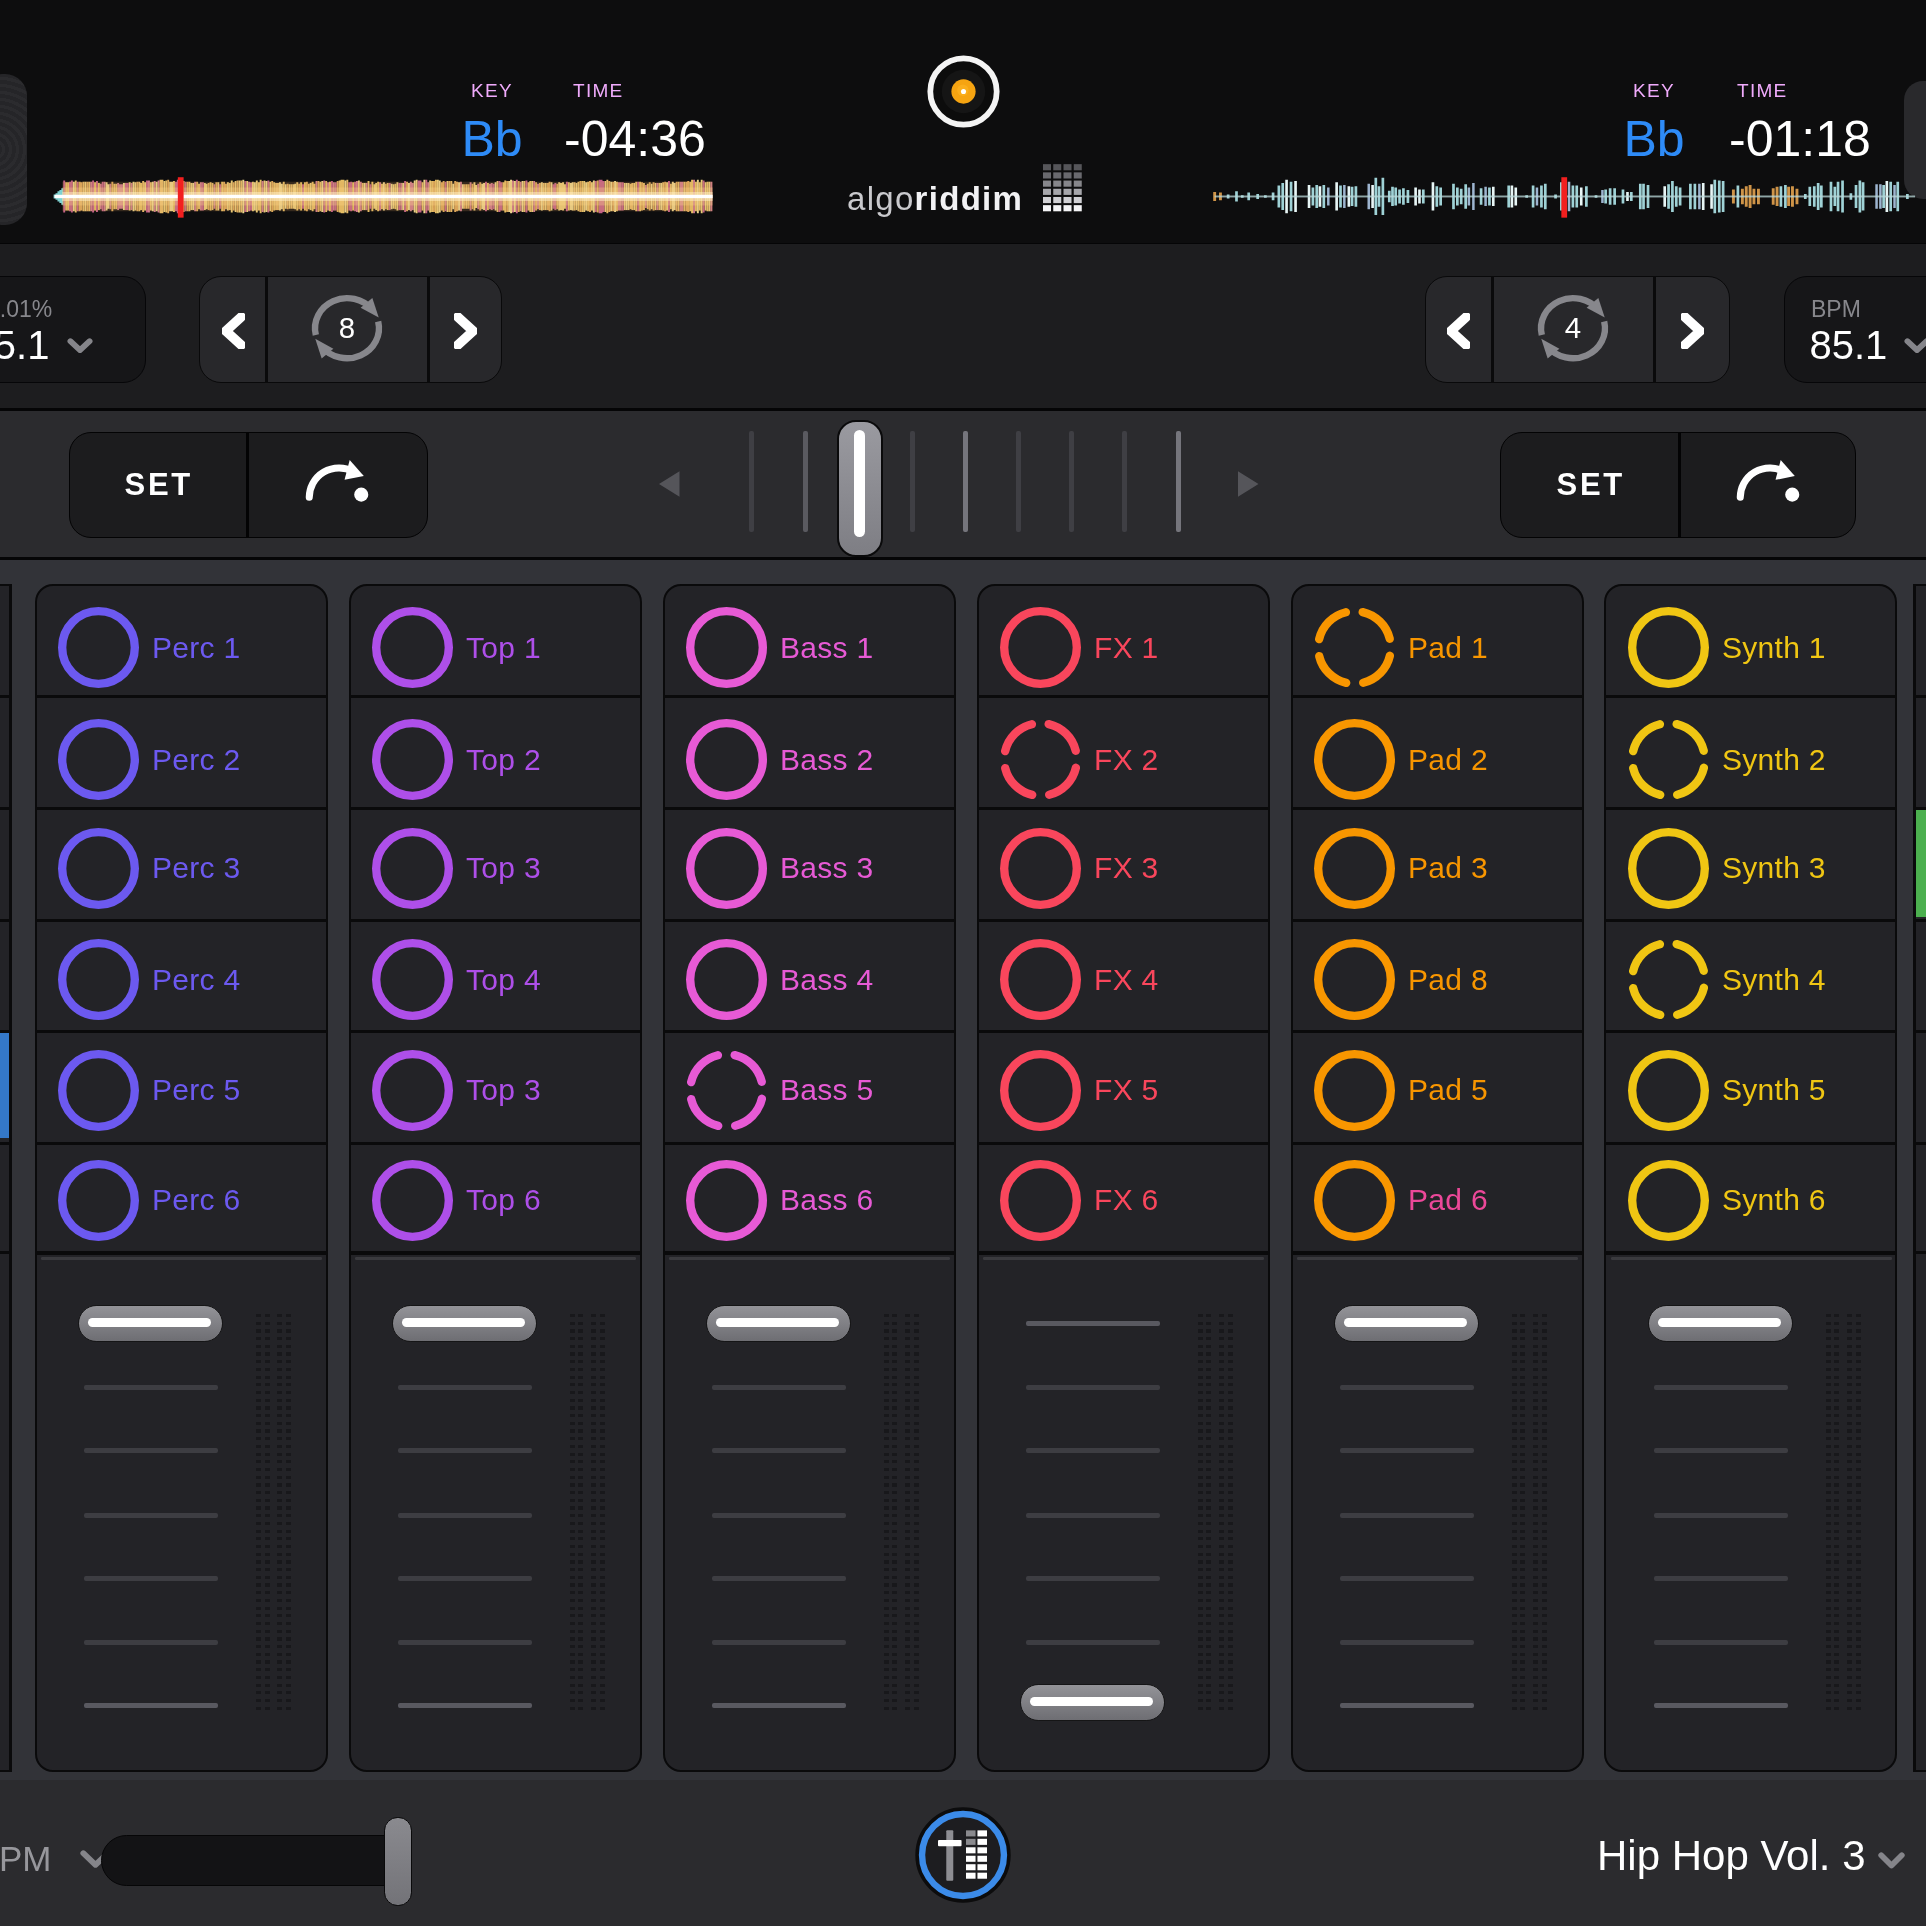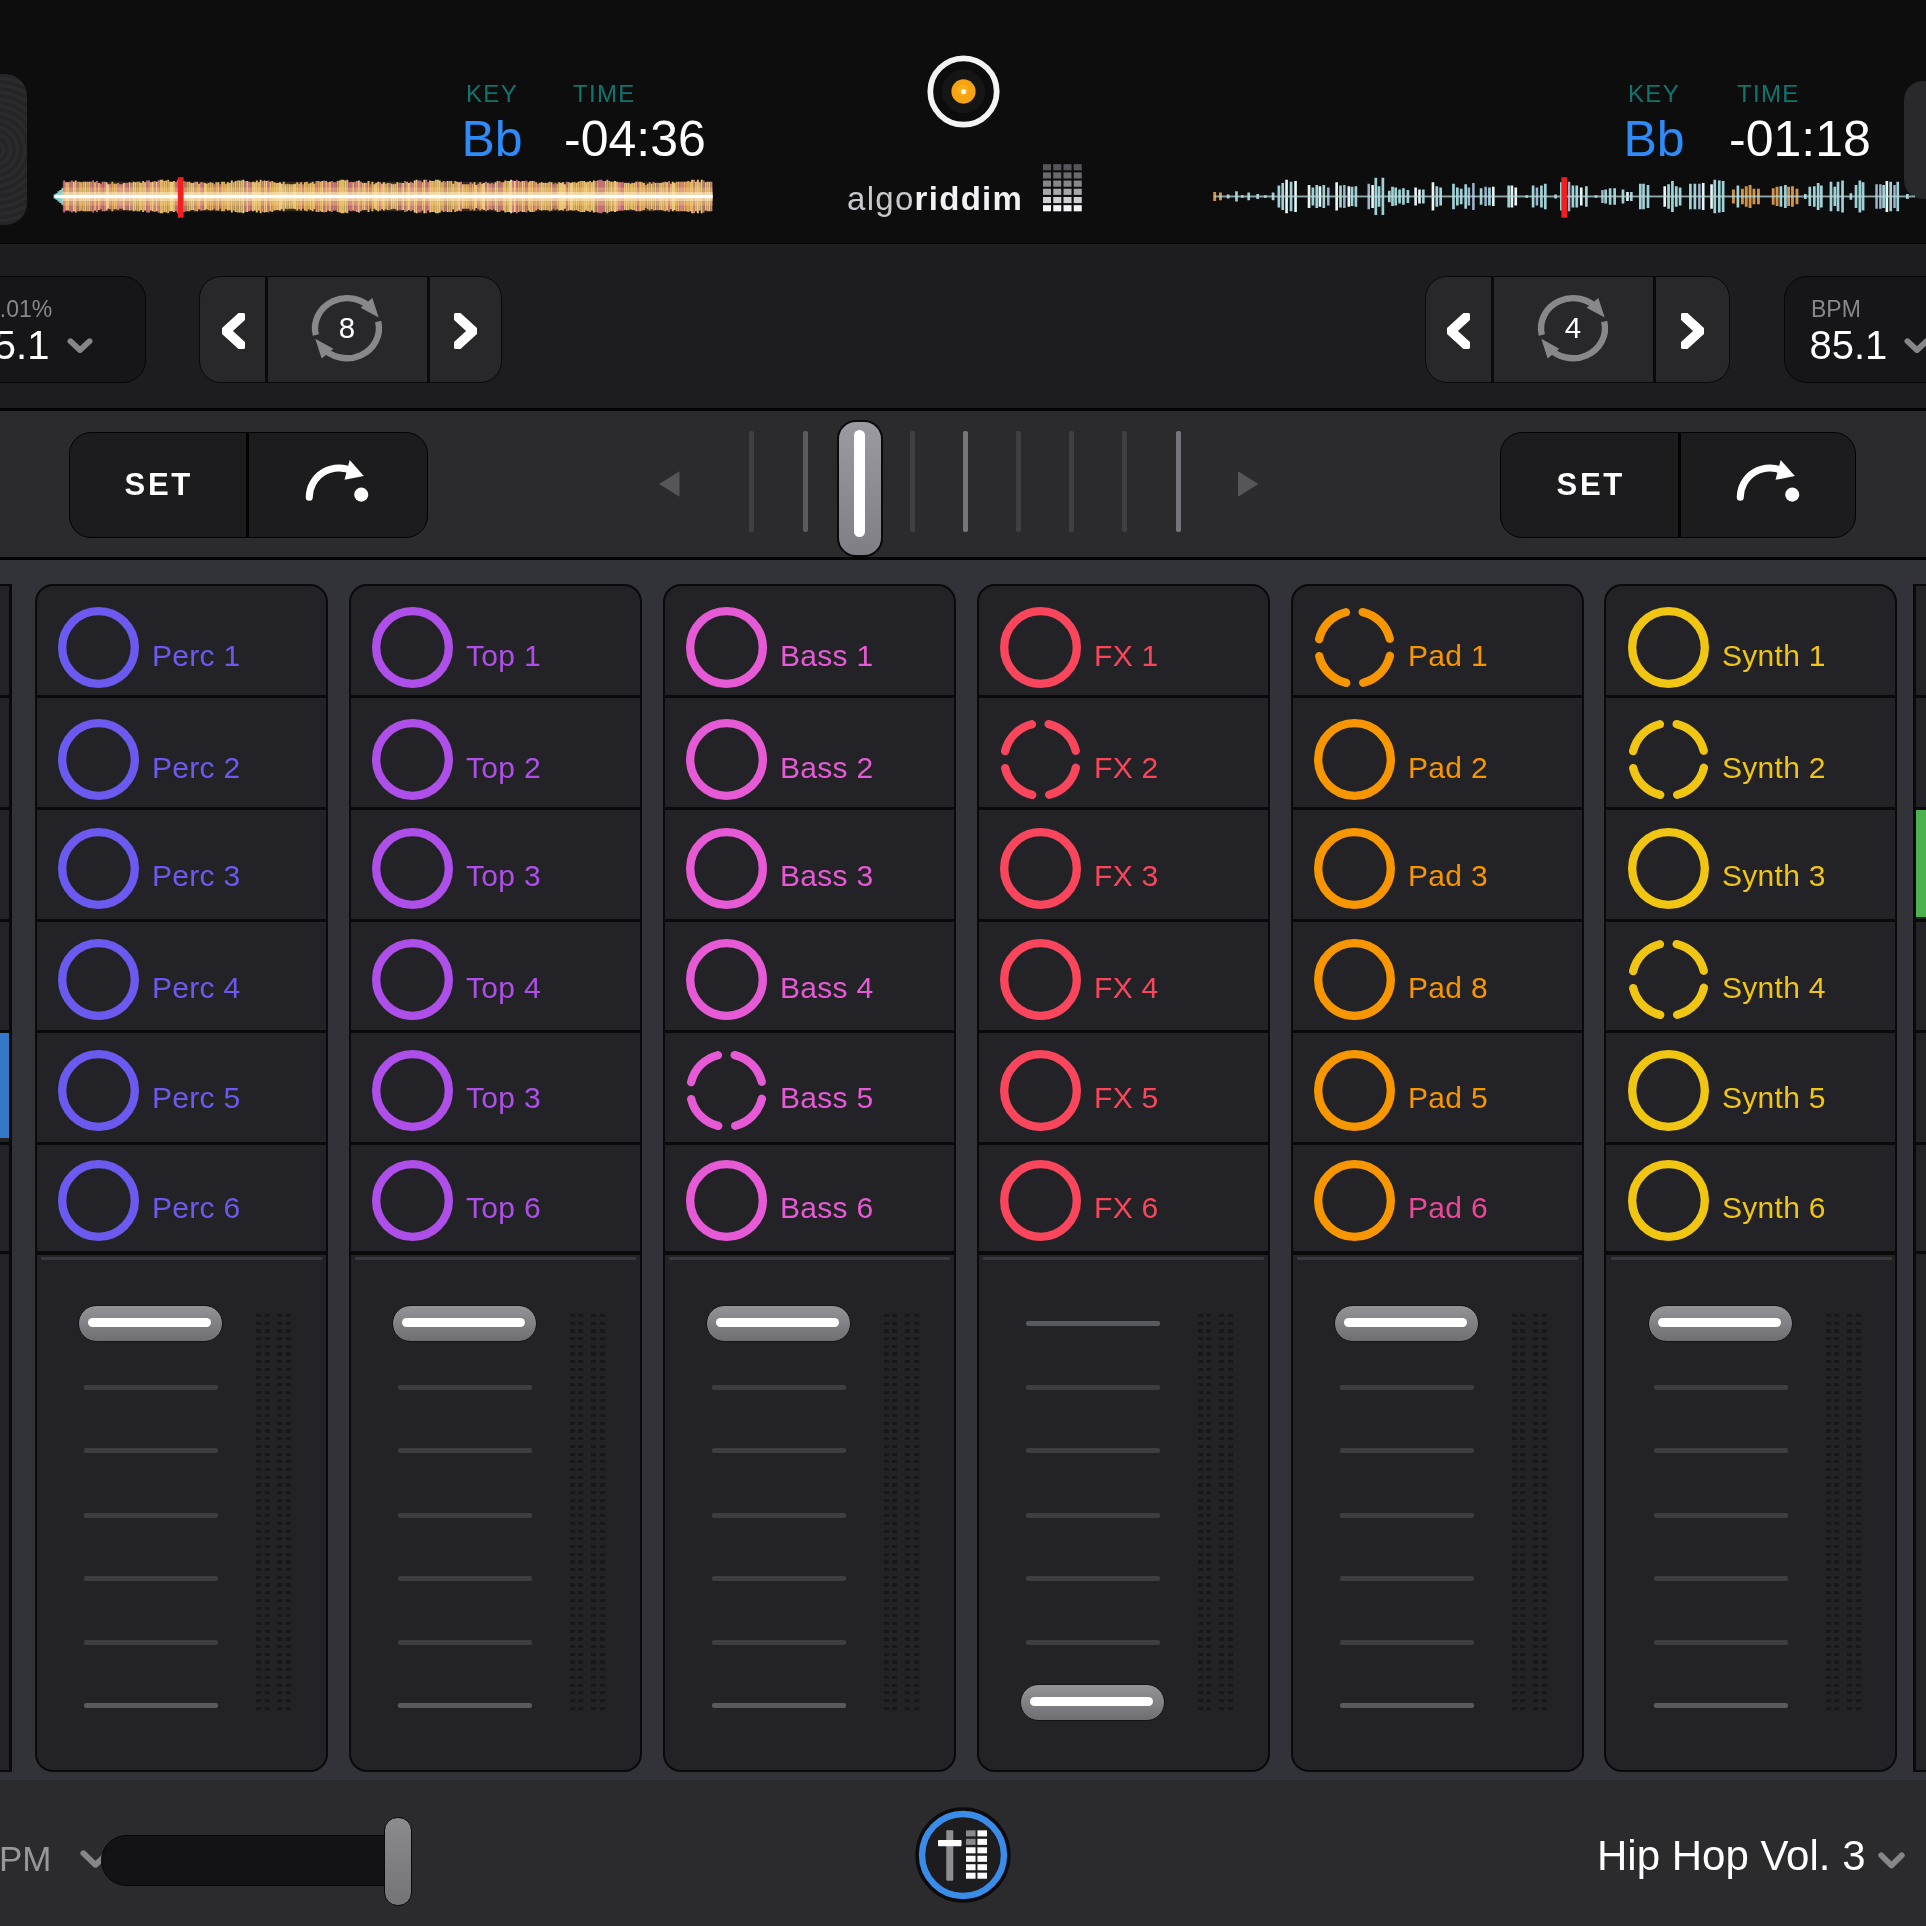--- a/index.html
+++ b/index.html
@@ -4,32 +4,32 @@
 html,body { width:1926px; height:1926px; background:#0d0d0e; overflow:hidden;
   font-family:"Liberation Sans", sans-serif; }
 .abs { position:absolute; }
 #page { position:relative; width:1926px; height:1926px; }
 .band2 { position:absolute; left:0; top:243px; width:1926px; height:169px; background:#1d1d1f; border-top:1.3px solid #050506; }
 .band3 { position:absolute; left:0; top:408px; width:1926px; height:152px; background:#2b2b2e; border-top:3.9px solid #050506; border-bottom:3.9px solid #050506; }
 .padsbg { position:absolute; left:0; top:560px; width:1926px; height:1220px; background:#323338; }
 .bottombar { position:absolute; left:0; top:1780px; width:1926px; height:146px; background:#2b2b2e; }
 .panel { position:absolute; background:#232327; border:2.6px solid #0a0a0b; border-radius:18px; }
 .sep { position:absolute; height:3.2px; background:#0a0a0b; }
-.plabel { position:absolute; font-size:30px; letter-spacing:0.3px; line-height:44px;margin-top:8px; }
+.plabel { position:absolute; font-size:30px; letter-spacing:0.3px; line-height:44px; }
 .fhandle { position:absolute; width:145px; height:37px; border-radius:18.6px;
   background:linear-gradient(#939398,#6e6e73); border:1.9px solid #151516; }
 .fbar { position:absolute; left:9px; top:12.2px; width:123px; height:9px; border-radius:4.5px; background:#ffffff; }
 .ladder { position:absolute; width:4.5px; height:399px;
   background:repeating-linear-gradient(180deg,#18181b 0 3.2px,transparent 3.2px 7.7px); }
 .grp { position:absolute; border-radius:22px; }
 .dark-box { background:#161618; border:1.9px solid #060608; border-radius:23px; position:absolute; overflow:hidden; }
 .glabel { color:#87878c; font-size:23px; }
 .bigval { color:#fff; font-size:40px; }
 .title { position:absolute; color:#fff; font-size:46px; white-space:nowrap; }
-.klabel { position:absolute; color:#0f766e; font-size:24px; letter-spacing:1.3px; }
+.klabel { position:absolute; color:#f0abfc; font-size:19px; letter-spacing:1.3px; }
 .kval { position:absolute; font-size:50px; }
 .tick { position:absolute; top:431px; width:4.5px; height:101px; border-radius:1.9px; }
 .settxt { position:absolute; color:#fff; font-size:31px; font-weight:bold; letter-spacing:2.6px; }
 </style></head>
 <body>
 <div id="page">
 
 <div class="abs" style="left:-19px;top:74px;width:46px;height:151px;border-radius:22px;
  background:repeating-radial-gradient(circle at 30% 50%, #2b2b2e 0 3.2px, #252528 3.2px 7px);"></div>
 <div class="abs" style="left:1904px;top:81px;width:48px;height:118px;border-radius:19px;background:#29292c;"></div>

